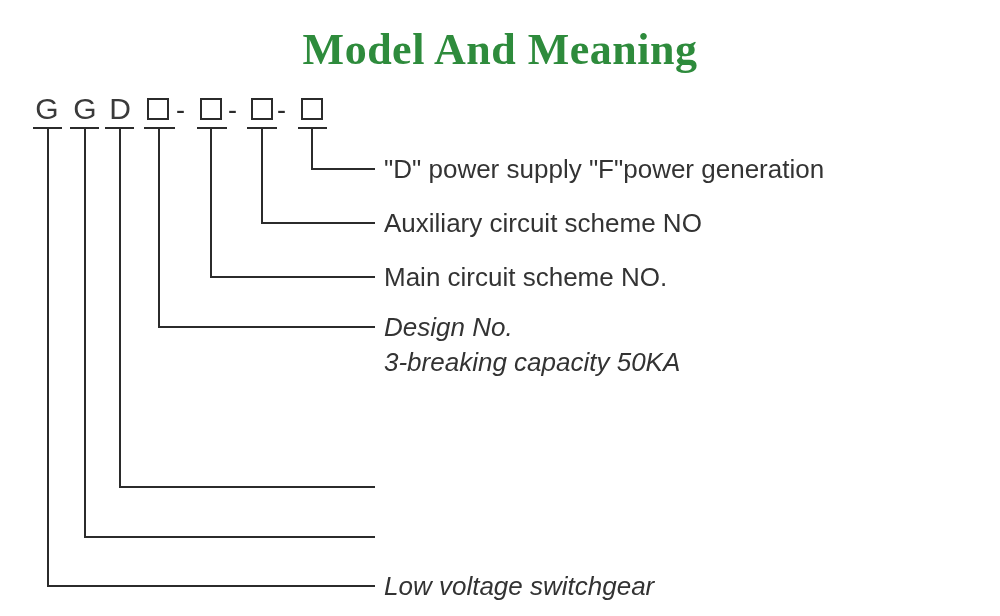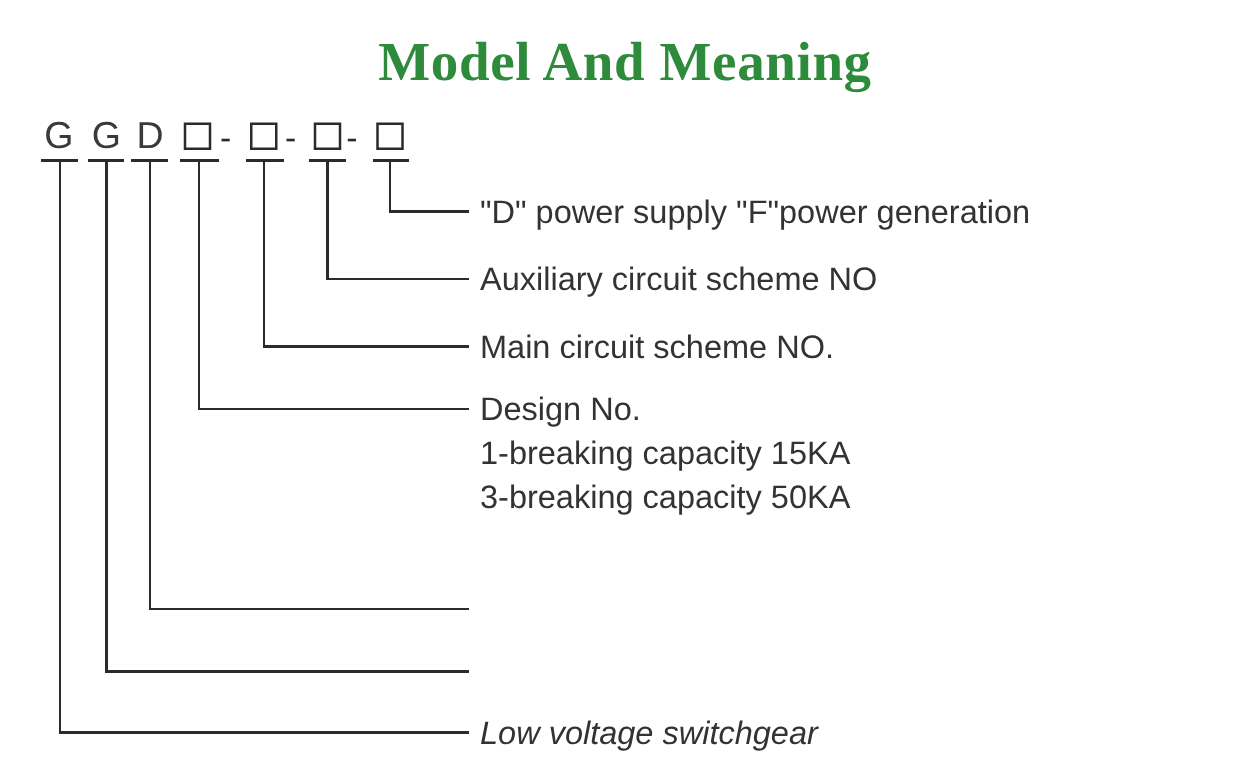--- a/index.html
+++ b/index.html
@@ -153,23 +153,22 @@
     <line x1="48" y1="117" x2="48" y2="575"></line>
     <line x1="47" y1="575" x2="375" y2="575"></line>
   </svg>
 
   <div class="callout" style="left:384px; top:141px;">"D" power supply  "F"power generation</div>
 
   <div class="callout" style="left:384px; top:195px;">Auxiliary circuit scheme NO</div>
 
   <div class="callout" style="left:384px; top:249px;text-align:right;">Main circuit scheme NO.</div>
 
-  <div class="callout" style="left:384px; top:299px;">
+  <div class="callout" style="left:384px; top:299px;font-style:italic;">
     <span class="sub">Design No.</span>
-    <span class="sub">1-breaking capacity 15KA</span>
     <span class="sub">3-breaking capacity 50KA</span>
   </div>
 
 
 
   <div class="callout" style="left:384px; top:558px;font-style:italic;">Low voltage switchgear</div>
 
 </div>
 
 </body></html>

